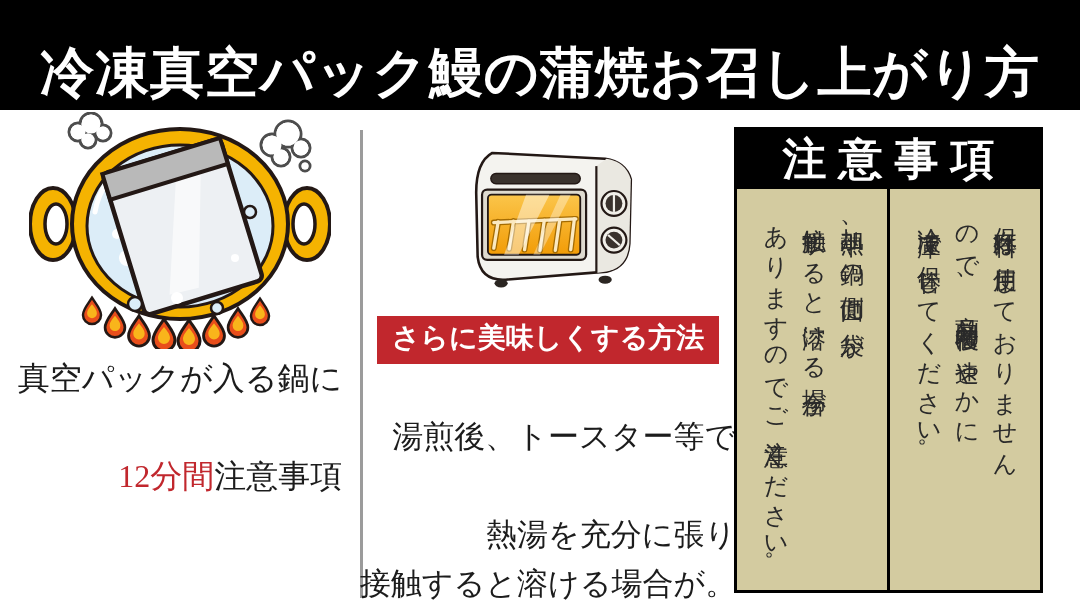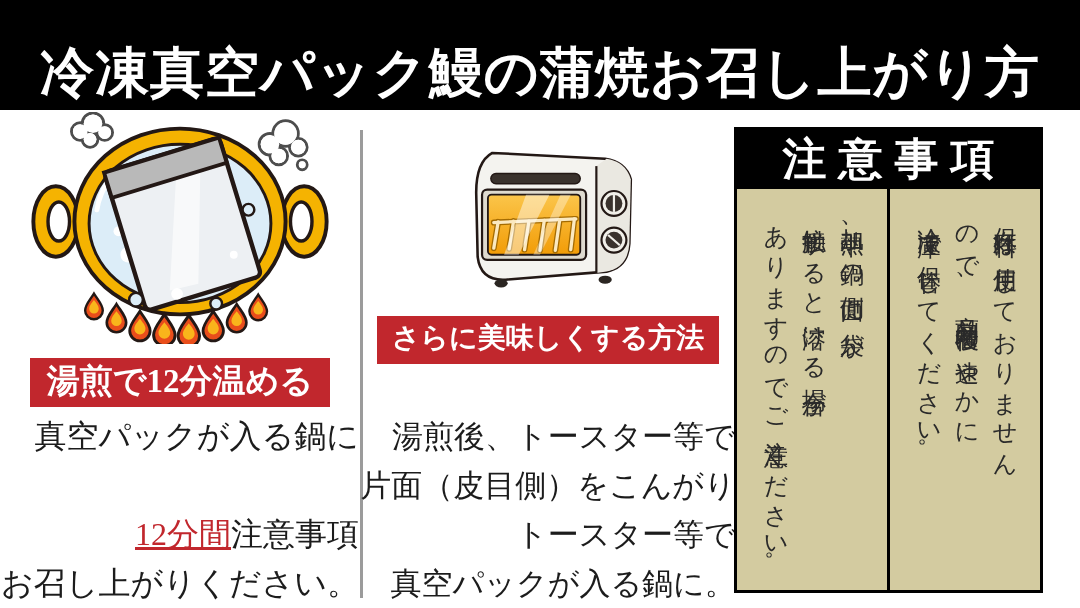--- a/index.html
+++ b/index.html
@@ -39,21 +39,21 @@
   }
   .badge-1{ margin-top:14px; font-size:33px; padding:5px 17px 8px; }
   .badge-2{ margin-top:16px; font-size:28px; padding:7px 15px 10px; }
 
   .step-text{
     margin-top:5px; text-align:right; color:var(--text,#1c1c1c);
     white-space:nowrap;
   }
   .step-text-1{ font-size:32px; line-height:49px; }
   .step-text-2{ font-size:31px; line-height:49px;margin-top:48px; }
-  .red{ color:var(--accent,#c1272d);text-decoration:underline; }
+  .red{ color:var(--accent,#c1272d); }
 
   
   .notice{
     position:absolute; left:734px; top:127px; width:309px; height:466px;
     background:var(--notice-bg,#d3cba0); border:3px solid #000;
     display:flex; flex-direction:column;font-family:Liberation Mono, monospace;
   }
   .notice-header{
     flex:0 0 57px; background:#000; color:#fff;
     display:flex; align-items:center; justify-content:center;
@@ -180,27 +180,25 @@
             <path d="M0,-15 C5,-7 11,-1 11,6 a11,11 0 1,1 -22,0 C-11,-1 -5,-7 0,-15 Z" fill="#e94e1b" stroke="#231815" stroke-width="3"></path>
             <path d="M0,-7 C3,-3 6,0 6,4 a6,6 0 1,1 -12,0 C-6,0 -3,-3 0,-7 Z" fill="#f9b51b"></path>
           </g>
         <g transform="translate(231,199) scale(0.82)">
             <path d="M0,-15 C5,-7 11,-1 11,6 a11,11 0 1,1 -22,0 C-11,-1 -5,-7 0,-15 Z" fill="#e94e1b" stroke="#231815" stroke-width="3"></path>
             <path d="M0,-7 C3,-3 6,0 6,4 a6,6 0 1,1 -12,0 C-6,0 -3,-3 0,-7 Z" fill="#f9b51b"></path>
           </g>
       </g>
     </svg>
 
-    <div class="badge badge-1">湯煎で12分温める</div>
 
     <div class="step-text step-text-1">
       <span class="line">真空パックが入る鍋に</span><br>
       <br>
       <span class="line"><span class="red">12分間</span><span>注意事項</span></span><br>
-      <span class="line">お召し上がりください。</span>
     </div>
   </section>
 
   <section class="col col-2">
     <svg class="illus illus-toaster" viewBox="0 0 300 235" aria-hidden="true">
 
       <path d="M74,34 L228,42 Q256,46 263,70 L261,158 Q259,190 230,196 L92,207 Q58,209 54,176 L52,88 Q52,46 74,34 Z" fill="#f4f3ef" stroke="#231815" stroke-width="3.5" stroke-linejoin="round"></path>
       <path d="M216,52 L230,42 Q256,46 263,70 L261,158 Q259,190 230,196 L216,198 Z" fill="#eae8e1" stroke="none"></path>
       <path d="M216,52 L216,198" fill="none" stroke="#231815" stroke-width="3"></path>
 
@@ -249,23 +247,23 @@
       </g>
 
       <ellipse cx="86" cy="212" rx="9" ry="5.5" fill="#2b2622"></ellipse>
       <ellipse cx="228" cy="207" rx="9" ry="5.5" fill="#2b2622"></ellipse>
     </svg>
 
     <div class="badge badge-2">さらに美味しくする方法</div>
 
     <div class="step-text step-text-2">
       <span class="line">湯煎後、トースター等で</span><br>
-      <span class="line">片面（皮目側）をこんがり</span><br>
-      <span class="line">トースター等で</span><br>
-      <span class="line">真空パックが入る鍋に。</span>
+      <br>
+      <span class="line">熱湯を充分に張り</span><br>
+      <span class="line">接触すると溶ける場合が。</span>
     </div>
   </section>
 
   <aside class="notice">
     <div class="notice-header">注意事項</div>
     <div class="notice-body">
       <div class="notice-cell first">
         <div class="vtext">
           <span class="vline">保存料は使用しておりません</span>
           <span class="vline">ので、商品到着後は速やかに</span>

